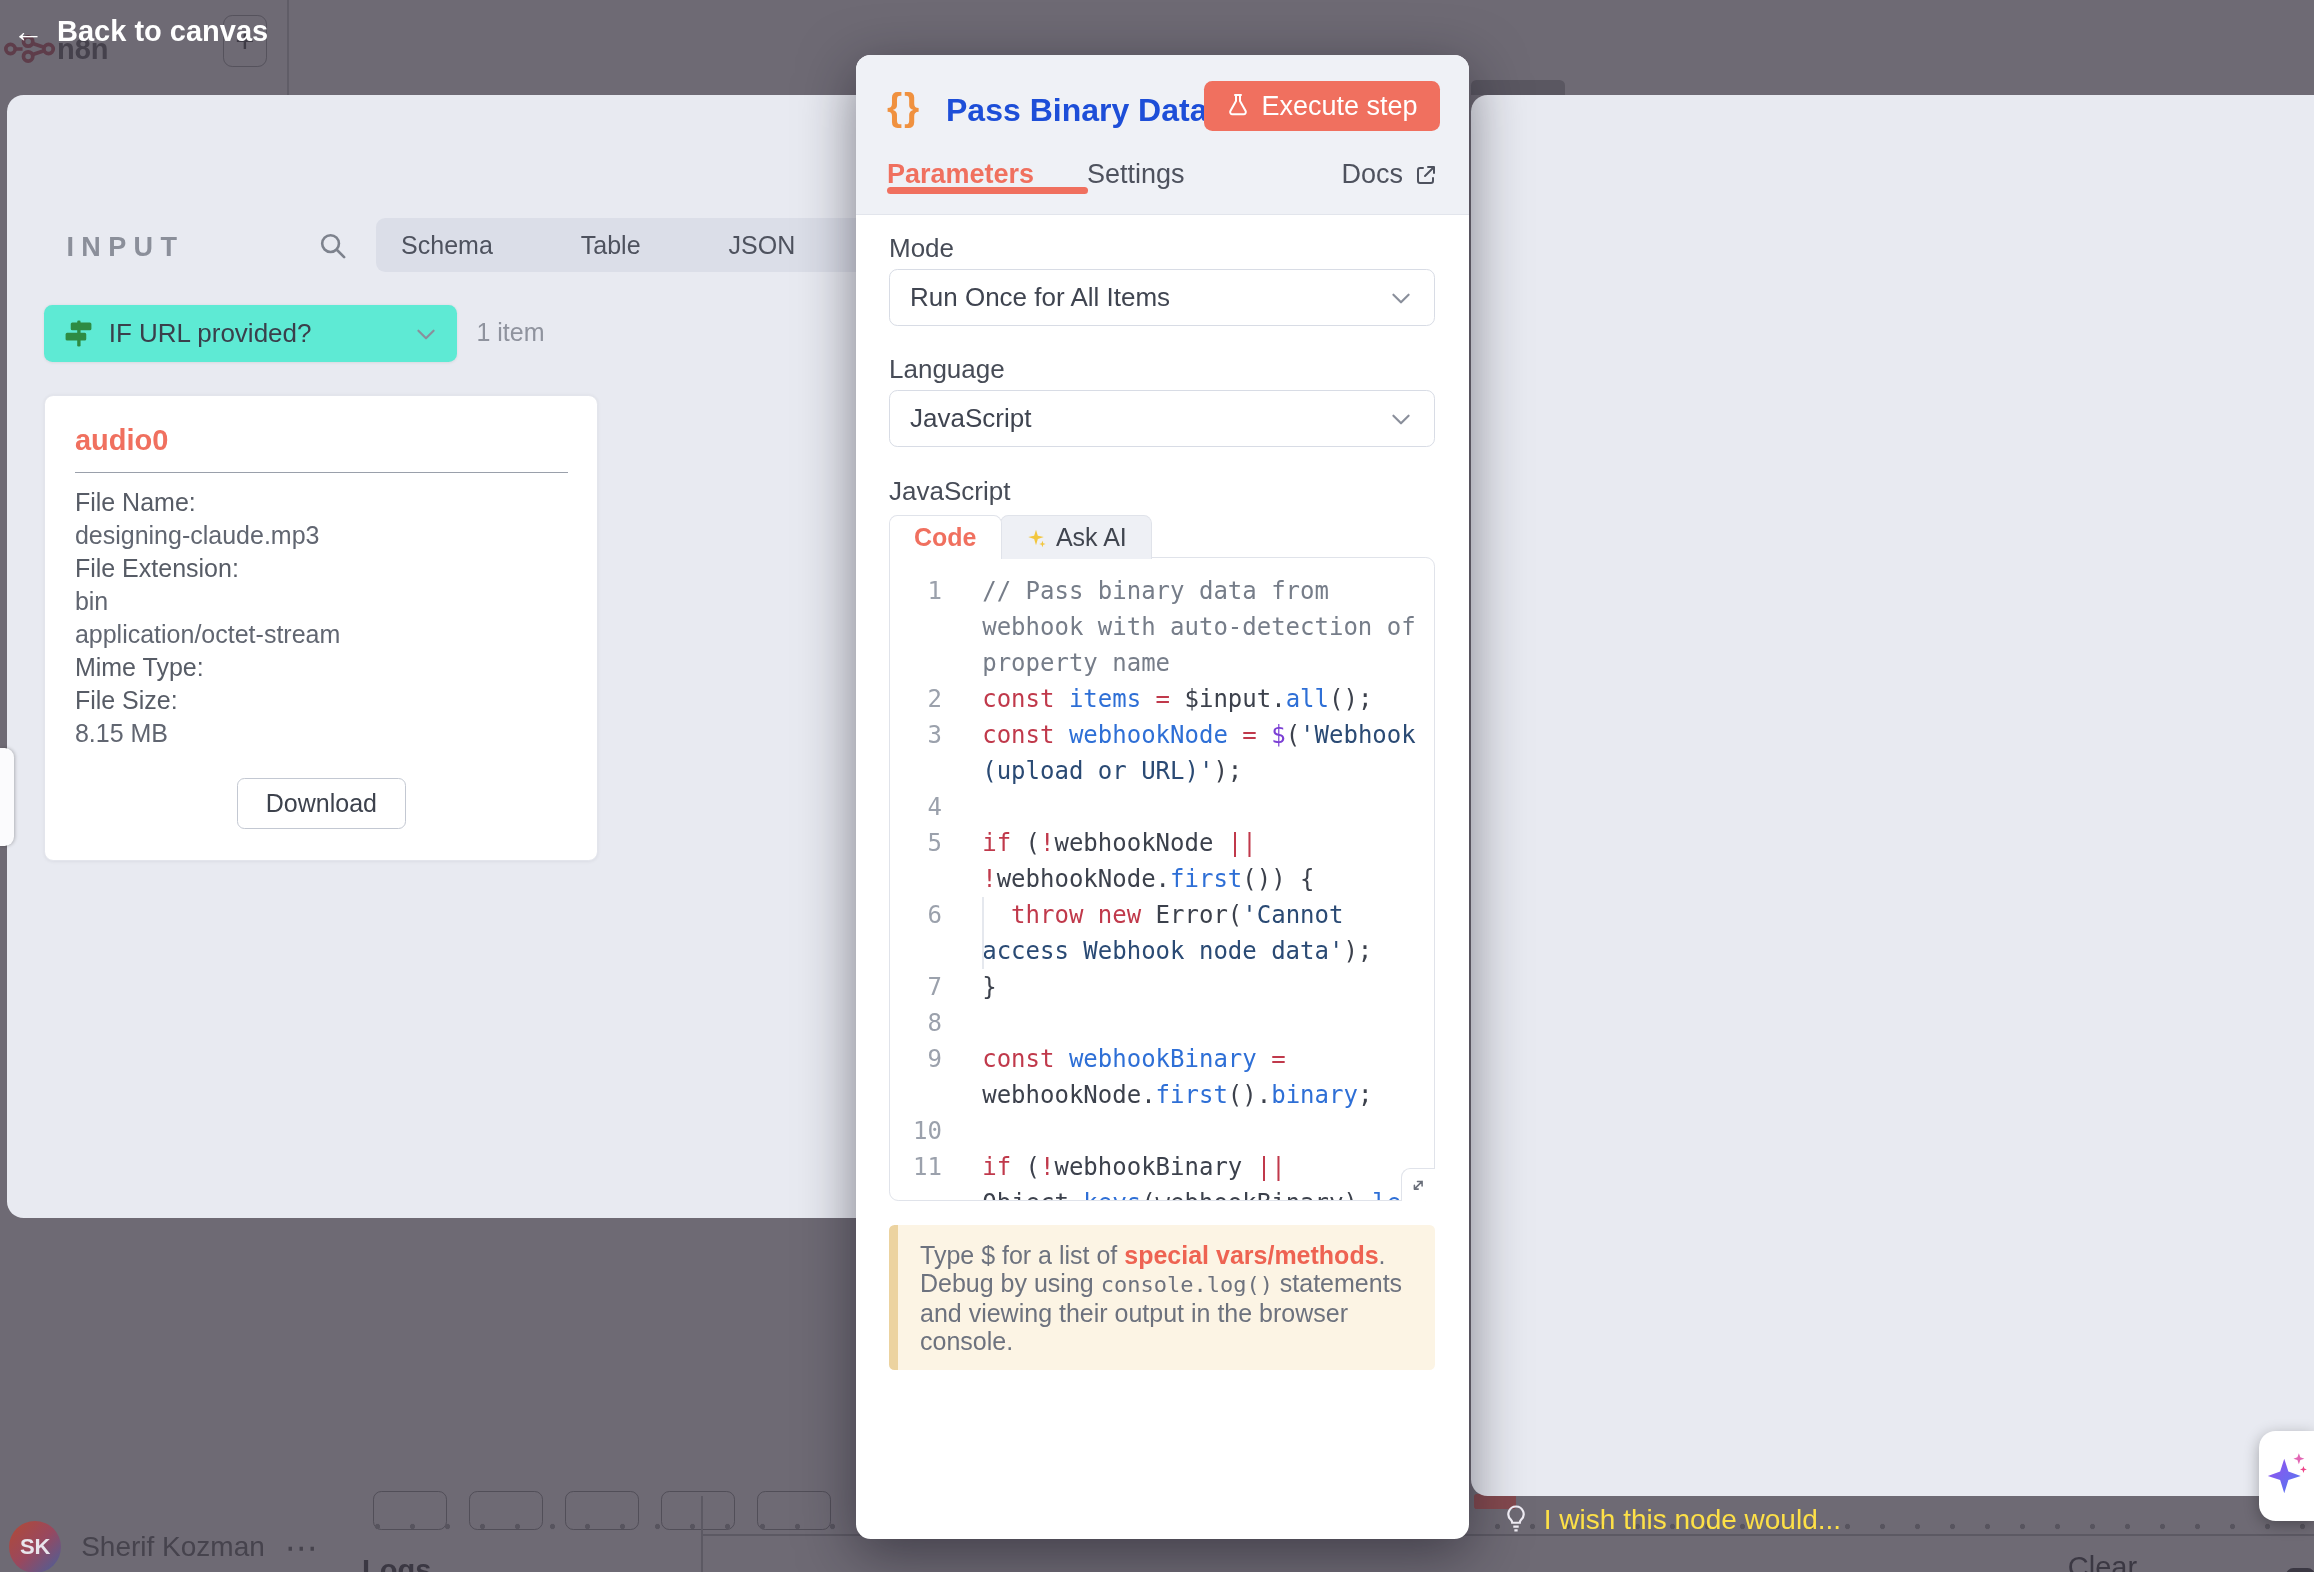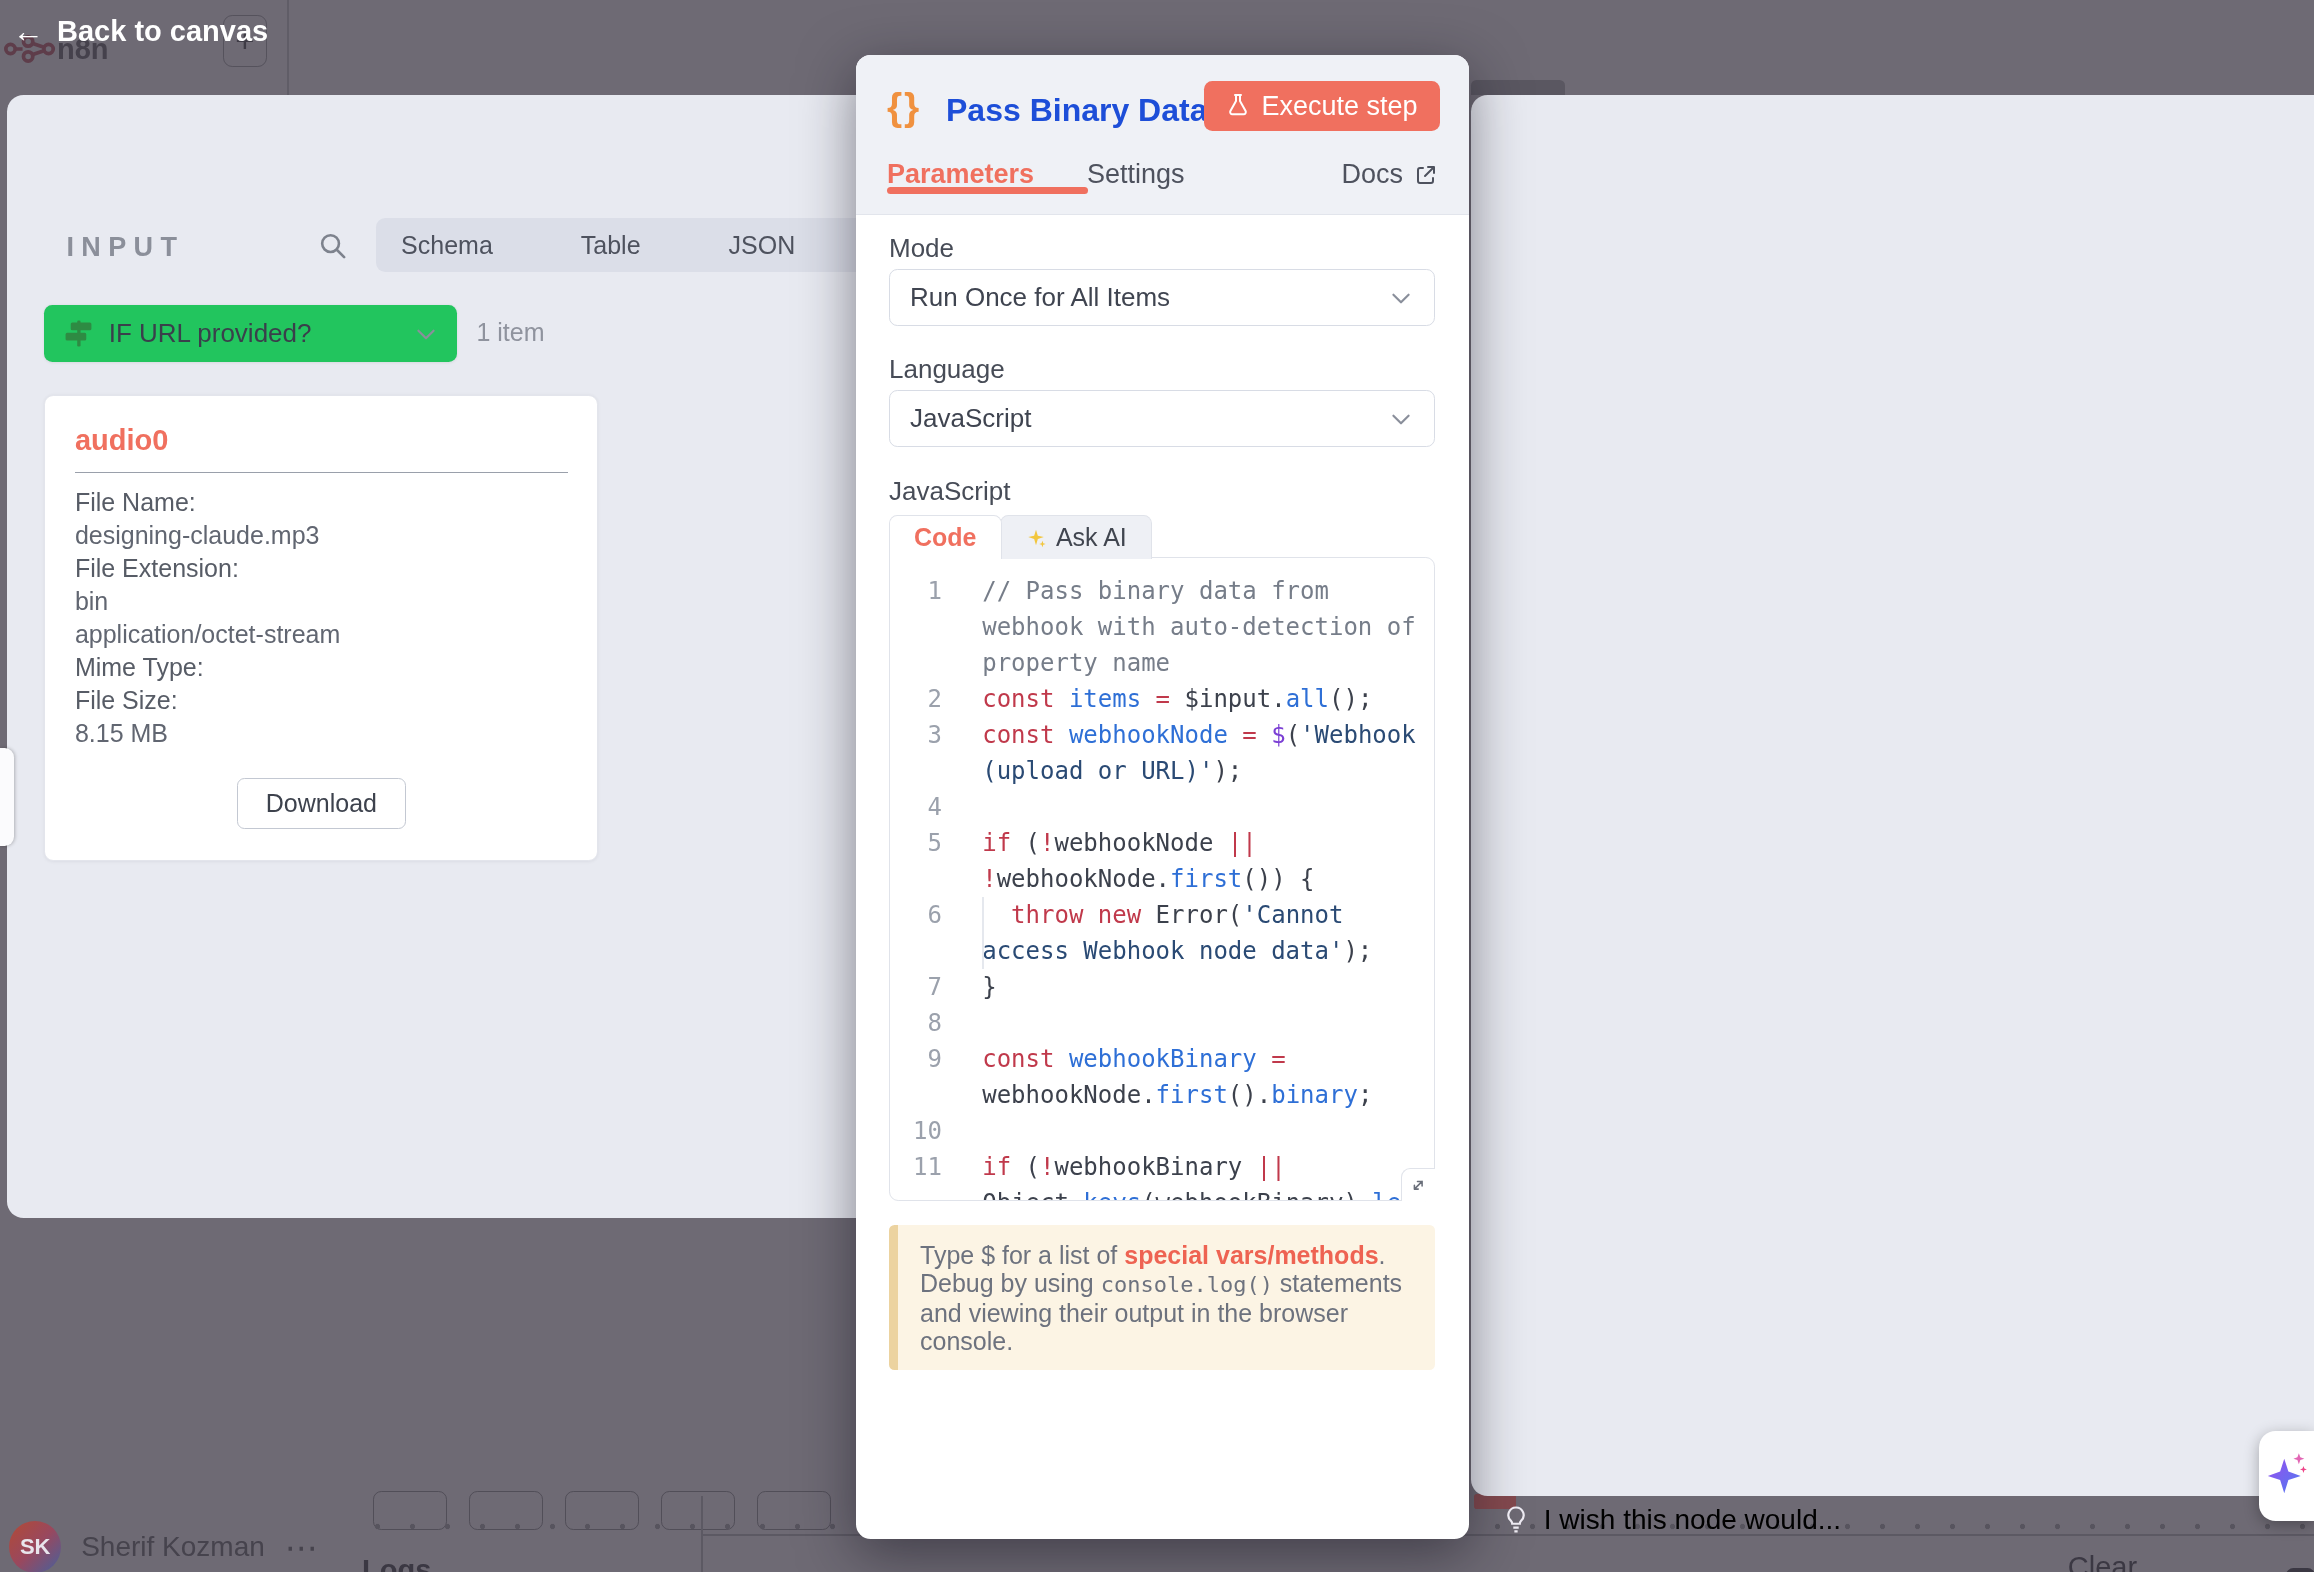--- a/index.html
+++ b/index.html
@@ -24,38 +24,38 @@
   .clear-exec{left:2030px;top:1551px;display:flex;align-items:center;gap:13px;color:#3b3843;font-size:29px;font-weight:500;}
   .popout{width:33px;height:33px;background:#3b3843;border-radius:7.4px;display:flex;align-items:center;justify-content:center;margin-left:26px;}
   .user-chip{left:9.2px;top:1521px;display:flex;align-items:center;gap:20px;}
   .avatar{width:52px;height:52px;border-radius:50%;display:flex;align-items:center;justify-content:center;
           background:linear-gradient(135deg,#b34a35 0%,#99485e 50%,#44619e 100%);
           color:#e8e5ec;font-size:22px;font-weight:700;}
   .user-name{font-size:28px;color:#46434d;font-weight:500;}
   .user-more{font-size:33px;color:#46434d;letter-spacing:2.8px;}
   .back-btn{left:13px;top:14.8px;display:flex;align-items:center;gap:13px;color:#ffffff;font-size:29px;font-weight:600;cursor:pointer;z-index:40;}
   .back-arrow{font-size:31px;line-height:29px;}
-  .wish{left:1503px;top:1504px;display:flex;align-items:flex-end;gap:14.8px;color:#000000;font-size:28px;z-index:40;}
+  .wish{left:1503px;top:1504px;display:flex;align-items:flex-start;gap:14.8px;color:#fde047;font-size:28px;z-index:40;}
   .ai-btn{left:2259px;top:1431px;width:55px;height:90px;background:#fff;border-radius:16.6px 0 0 16.6px;
           box-shadow:0 3.7px 14.8px rgba(0,0,0,.3);display:flex;align-items:center;justify-content:center;z-index:50;}
   .white-tab{left:0;top:748px;width:14px;height:98px;background:#fbfbfd;border-radius:0 9.2px 9.2px 0;
              box-shadow:0.9px 0 3.7px rgba(0,0,0,.25);z-index:20;}
 
   
   .panel{background:#e8eaf1;z-index:10;}
   .input-panel{left:7.4px;top:95px;width:875px;height:1123px;border-radius:16.6px;}
   .output-panel{left:1471px;top:95px;width:844px;height:1401px;border-radius:16.6px 0 0 16.6px;}
   .panel-title{font-size:27px;letter-spacing:7.4px;color:#8b8f9a;font-weight:600;}
   .ip-title{left:59px;top:137px;}
   .ip-search{left:310px;top:135px;color:#7d828d;}
   .tabbar{display:flex;align-items:center;background:#dbdee8;border-radius:9.2px;padding:3.7px;height:54px;box-sizing:border-box;gap:46px;}
   .ip-tabs{left:369px;top:123px;}
   .tab{padding:0 21px;font-size:25px;color:#4e525e;height:46px;line-height:46px;border-radius:7.4px;cursor:pointer;white-space:nowrap;}
   .tab.active{background:#fff;color:#23272f;font-weight:500;box-shadow:0 0.9px 2.8px rgba(0,0,0,.1);}
-  .src-select{left:37px;top:210px;width:413px;height:57px;background:#22c55e;border-radius:8.3px;display:flex;align-items:center;
+  .src-select{left:37px;top:210px;width:413px;height:57px;background:#5eead4;border-radius:8.3px;display:flex;align-items:center;
               gap:14.8px;padding:0 18.5px;box-sizing:border-box;box-shadow:0 0.9px 2.8px rgba(25,22,35,.08);cursor:pointer;}
   .src-select .lbl{flex:1;font-size:26px;color:#3a3f4b;}
   .chev{color:#8a8f9b;flex:none;display:flex;}
   .item-count{font-size:25px;color:#8f939e;}
   .ip-count{left:469px;top:223px;}
 
   .card{background:#fff;border-radius:9.2px;border:0.9px solid #e3e5ec;box-sizing:border-box;
         padding:28px 29.5px 31px 29.5px;box-shadow:0 0.9px 3.7px rgba(25,22,35,.06);}
   .ip-card{left:37px;top:300px;width:554px;}
   .card-title{font-size:29px;font-weight:600;color:#f0705f;}

